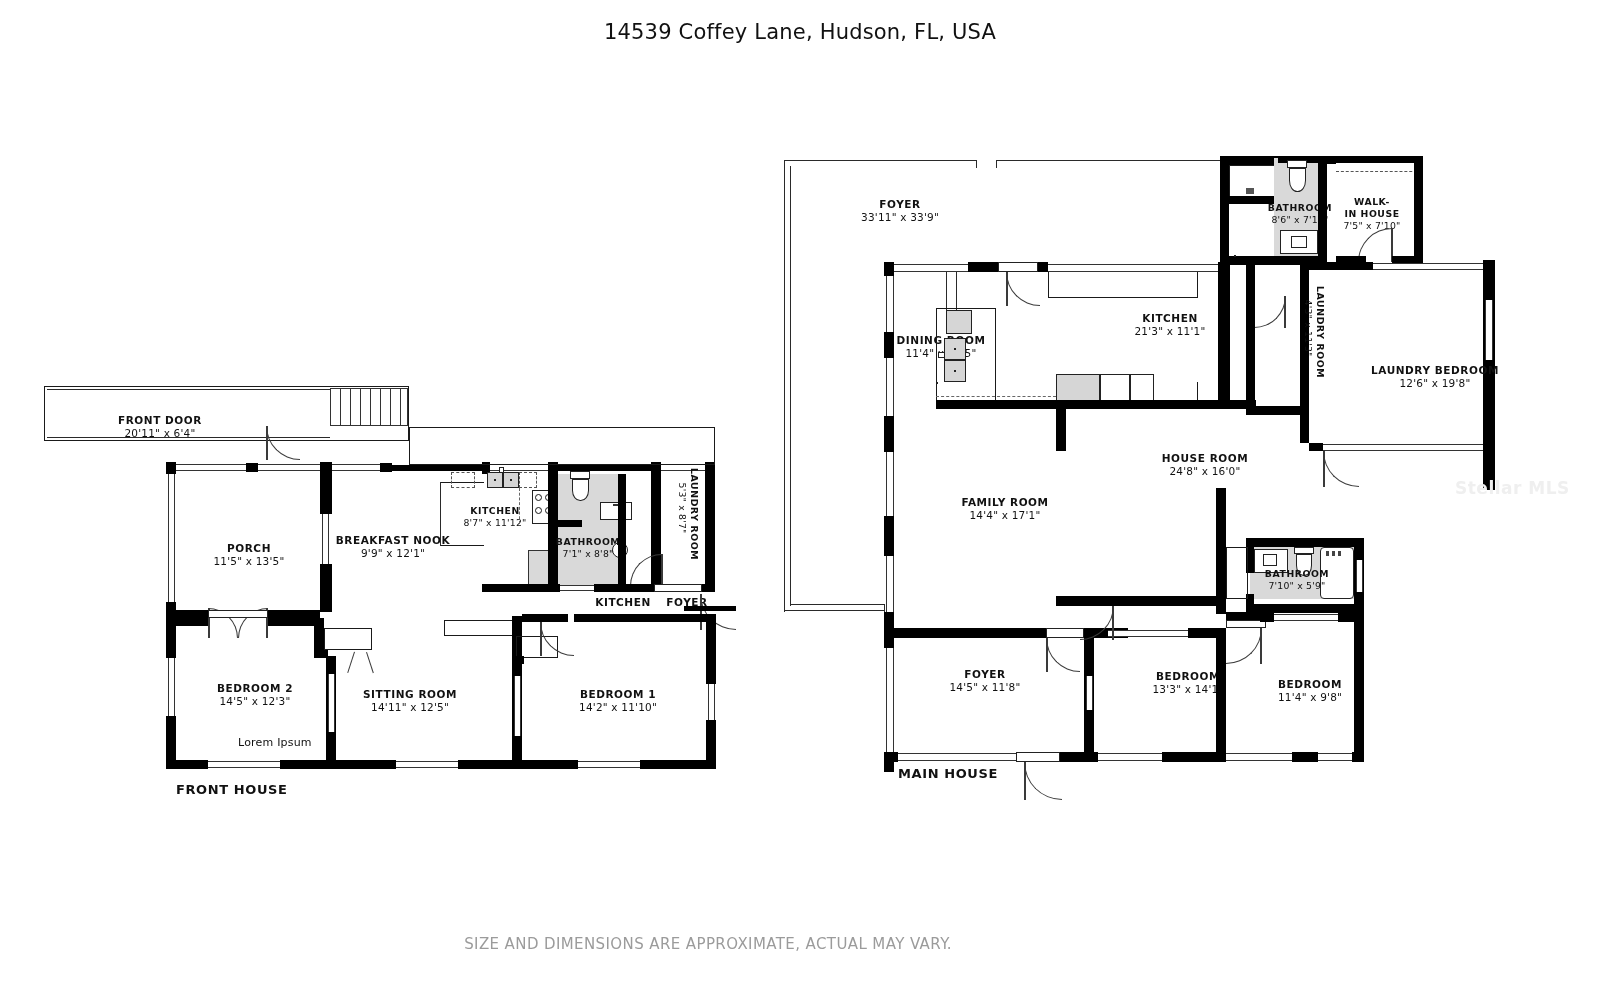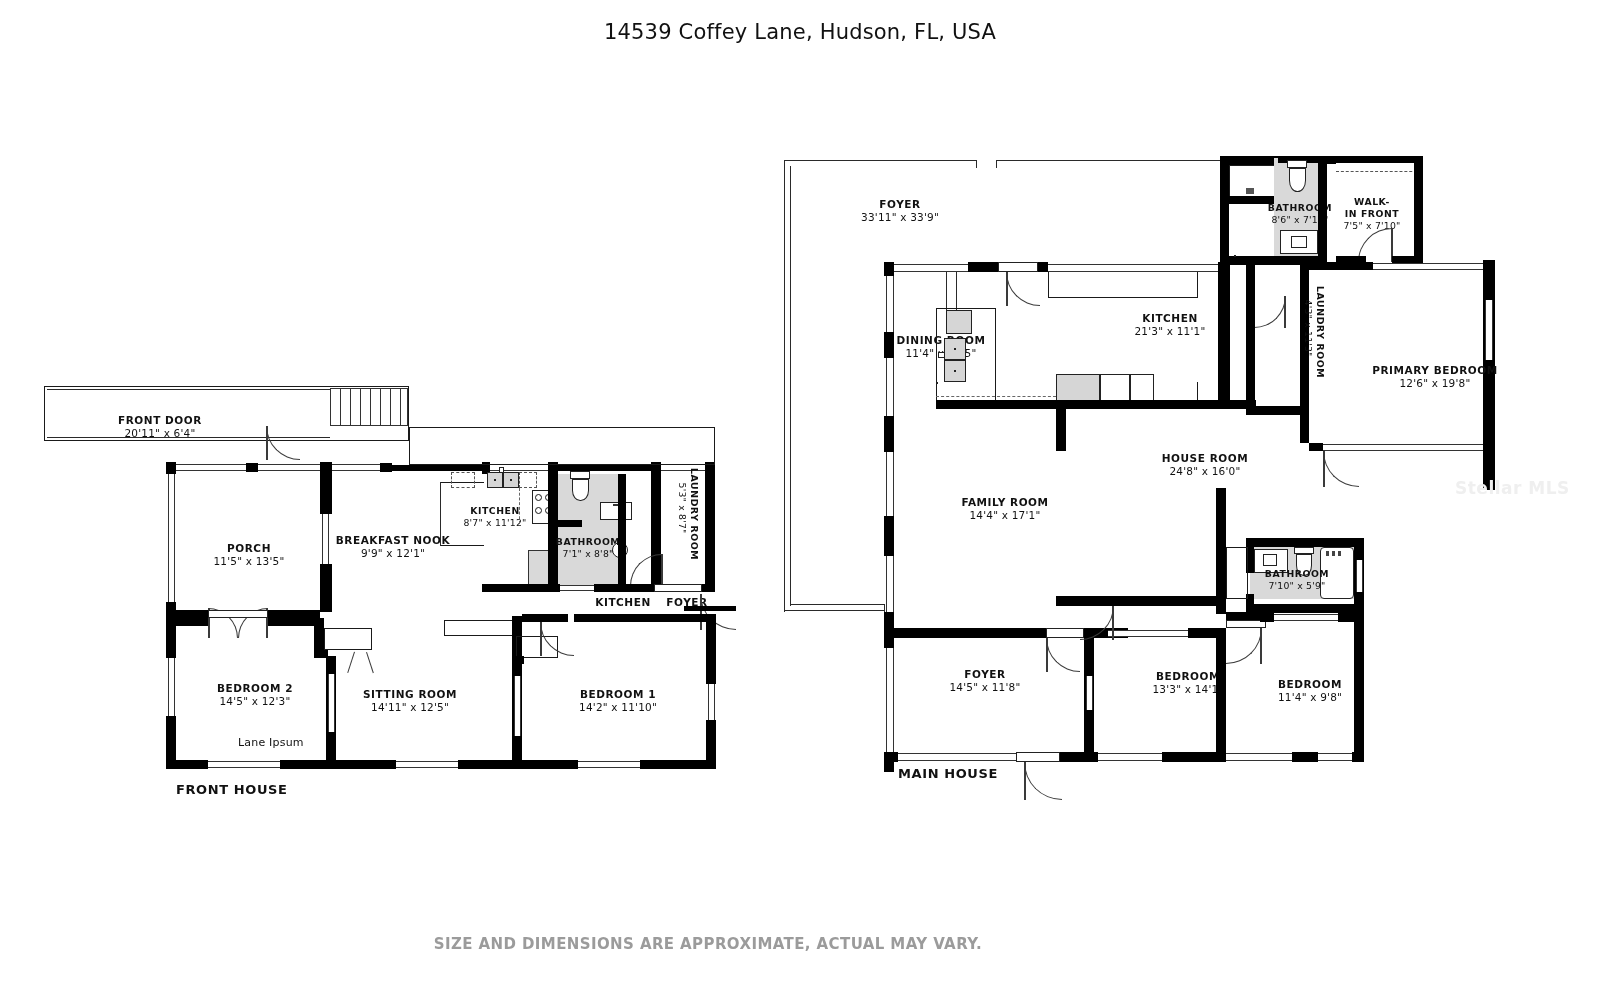--- a/index.html
+++ b/index.html
@@ -7,21 +7,21 @@
   body{width:1600px;height:999px;position:relative;overflow:hidden;
        font-family:"DejaVu Sans","Liberation Sans",sans-serif;color:#111;}
 
   #title{
     position:absolute; left:0; top:20px; width:1600px; text-align:center;
     font-size:21px; letter-spacing:.2px; color:#111; font-weight:400;
   }
 
   #footer{
     position:absolute; left:0; top:935px; width:1416px; text-align:center;
-    font-size:15px; font-weight:700; color:#9b9b9b; letter-spacing:.4px;
+    font-size:15px; font-weight:400; color:#9b9b9b; letter-spacing:.4px;
   }
 
   #watermark{
     position:absolute; left:1455px; top:478px; width:140px;
     font-size:17px; font-weight:700; color:#efefef; letter-spacing:.5px;
     text-align:left; user-select:none;
   }
 
   
   .plan{position:absolute;}
@@ -214,21 +214,21 @@
   <div class="w" style="left:314px;top:634px;width:14px;height:8px;"></div>
   <div class="leaf" style="left:354px;top:636px;width:1.4px;height:22px;transform:rotate(18deg);transform-origin:top;"></div>
   <div class="leaf" style="left:366px;top:636px;width:1.4px;height:22px;transform:rotate(-18deg);transform-origin:top;"></div>
   <div class="w" style="left:326px;top:640px;width:10px;height:112px;"></div>
   <div class="winv" style="left:328px;top:658px;width:7px;height:58px;"></div>
   <div class="w" style="left:326px;top:716px;width:10px;height:36px;"></div>
   <div class="label" style="left:200px;top:666px;width:110px;">
     <span class="nm">BEDROOM 2</span>
     <span class="dim">14'5" x 12'3"</span>
   </div>
-  <div class="lorem" style="left:238px;top:720px;">Lane Ipsum</div>
+  <div class="lorem" style="left:238px;top:720px;">Lorem Ipsum</div>
 
   <div class="label" style="left:330px;top:672px;width:160px;">
     <span class="nm">SITTING ROOM</span>
     <span class="dim">14'11" x 12'5"</span>
   </div>
   <div class="outline" style="left:444px;top:604px;width:72px;height:16px;"></div>
   <div class="w" style="left:512px;top:600px;width:10px;height:46px;"></div>
   <div class="outline" style="left:516px;top:620px;width:42px;height:22px;"></div>
   <div class="w" style="left:512px;top:640px;width:12px;height:8px;"></div>
   <div class="w" style="left:512px;top:648px;width:10px;height:104px;"></div>
@@ -294,21 +294,21 @@
   </div>
   <div class="w" style="left:558px;top:156px;width:9px;height:108px;"></div>
   <div class="w" style="left:460px;top:256px;width:107px;height:9px;"></div>
 
   <div class="w" style="left:567px;top:156px;width:9px;height:8px;"></div>
   <div class="w" style="left:576px;top:156px;width:86px;height:7px;"></div>
   <div class="dashed" style="left:576px;top:166px;width:86px;height:6px;border-style:dashed;border-width:0 0 1px 0;"></div>
   <div class="w" style="left:654px;top:156px;width:9px;height:104px;"></div>
   <div class="label sm" style="left:562px;top:196px;width:100px;">
     <span class="nm" style="white-space:pre-line;">WALK-
-IN FRONT</span>
+IN HOUSE</span>
     <span class="dim">7'5" x 7'10"</span>
   </div>
   <div class="door tl" style="left:598px;top:228px;width:34px;height:34px;"></div>
   <div class="leaf" style="left:631px;top:228px;width:1.6px;height:34px;"></div>
   <div class="w" style="left:576px;top:256px;width:30px;height:9px;"></div>
   <div class="w" style="left:632px;top:256px;width:31px;height:9px;"></div>
 
   <div class="w" style="left:124px;top:262px;width:10px;height:14px;"></div>
   <div class="win" style="left:134px;top:264px;width:74px;height:8px;"></div>
   <div class="w" style="left:208px;top:262px;width:30px;height:10px;"></div>
@@ -362,21 +362,21 @@
   <div class="leaf" style="left:524px;top:296px;width:1.6px;height:32px;"></div>
   <div class="w" style="left:486px;top:265px;width:9px;height:148px;"></div>
   <div class="w" style="left:486px;top:406px;width:62px;height:9px;"></div>
 
   <div class="w" style="left:549px;top:262px;width:64px;height:8px;"></div>
   <div class="win" style="left:613px;top:263px;width:110px;height:7px;"></div>
   <div class="w" style="left:723px;top:260px;width:12px;height:14px;"></div>
   <div class="w" style="left:723px;top:274px;width:12px;height:202px;"></div>
   <div class="winv" style="left:725px;top:300px;width:8px;height:60px;"></div>
   <div class="label" style="left:600px;top:364px;width:150px;">
-    <span class="nm">PRIMARY BEDROOM</span>
+    <span class="nm">LAUNDRY BEDROOM</span>
     <span class="dim">12'6" x 19'8"</span>
   </div>
   <div class="w" style="left:549px;top:443px;width:14px;height:8px;"></div>
   <div class="win" style="left:563px;top:444px;width:160px;height:7px;"></div>
   <div class="door bl" style="left:563px;top:451px;width:36px;height:36px;"></div>
   <div class="leaf" style="left:563px;top:451px;width:1.6px;height:36px;"></div>
   <div class="w" style="left:723px;top:476px;width:12px;height:14px;"></div>
 
   <div class="label" style="left:1135px;top:452px;width:0px;"></div>
   <div class="label" style="left:375px;top:452px;width:140px;">

